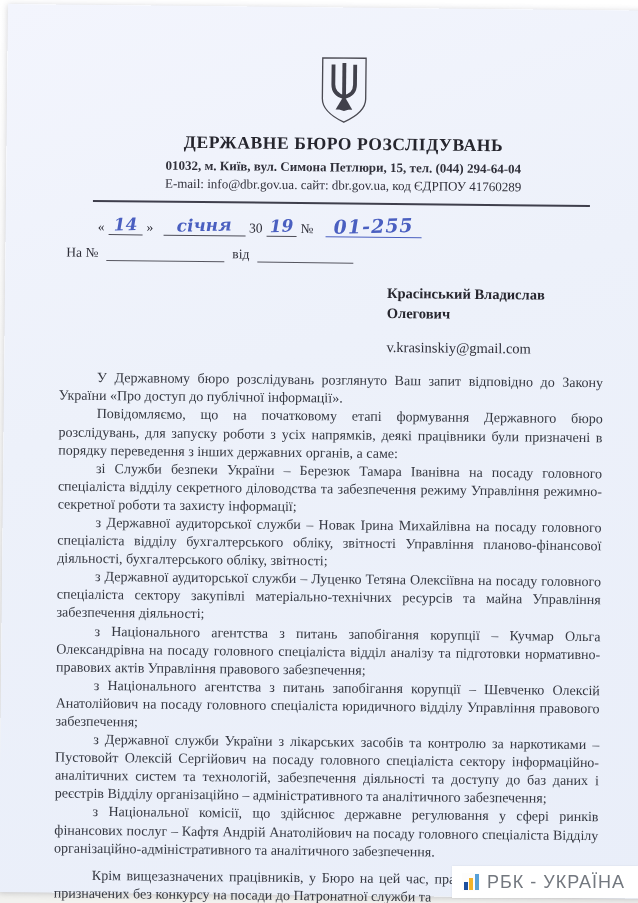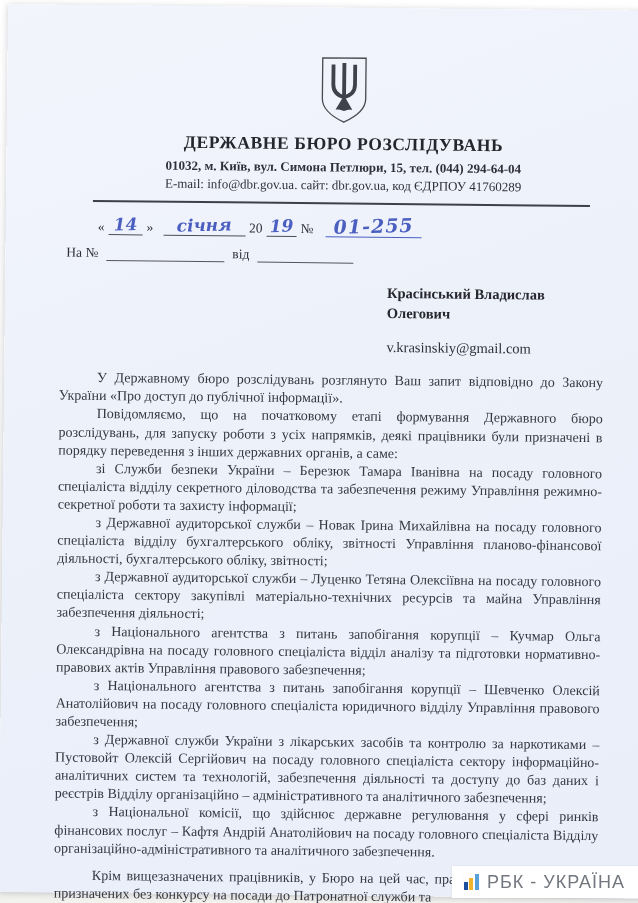--- a/index.html
+++ b/index.html
@@ -125,21 +125,21 @@
       <div class="addr bold">01032, м. Київ, вул. Симона Петлюри, 15, тел. (044) 294-64-04</div>
       <div class="addr">E-mail: info@dbr.gov.ua. сайт: dbr.gov.ua, код ЄДРПОУ 41760289</div>
       <hr class="rule">
     </div>
 
     <div class="ref-row">
       <span>«</span>
       <span class="slot day"><span class="hw">14</span></span>
       <span>»</span>
       <span class="slot month"><span class="hw">січня</span></span>
-      <span>20</span>
+      <span>30</span>
       <span class="slot year"><span class="hw">19</span></span>
       <span>№</span>
       <span class="slot num"><span class="hw">01-255</span></span>
     </div>
 
     <div class="reply-row">
       <span>На №</span>
       <span class="blank b1"></span>
       <span>від</span>
       <span class="blank b2"></span>

